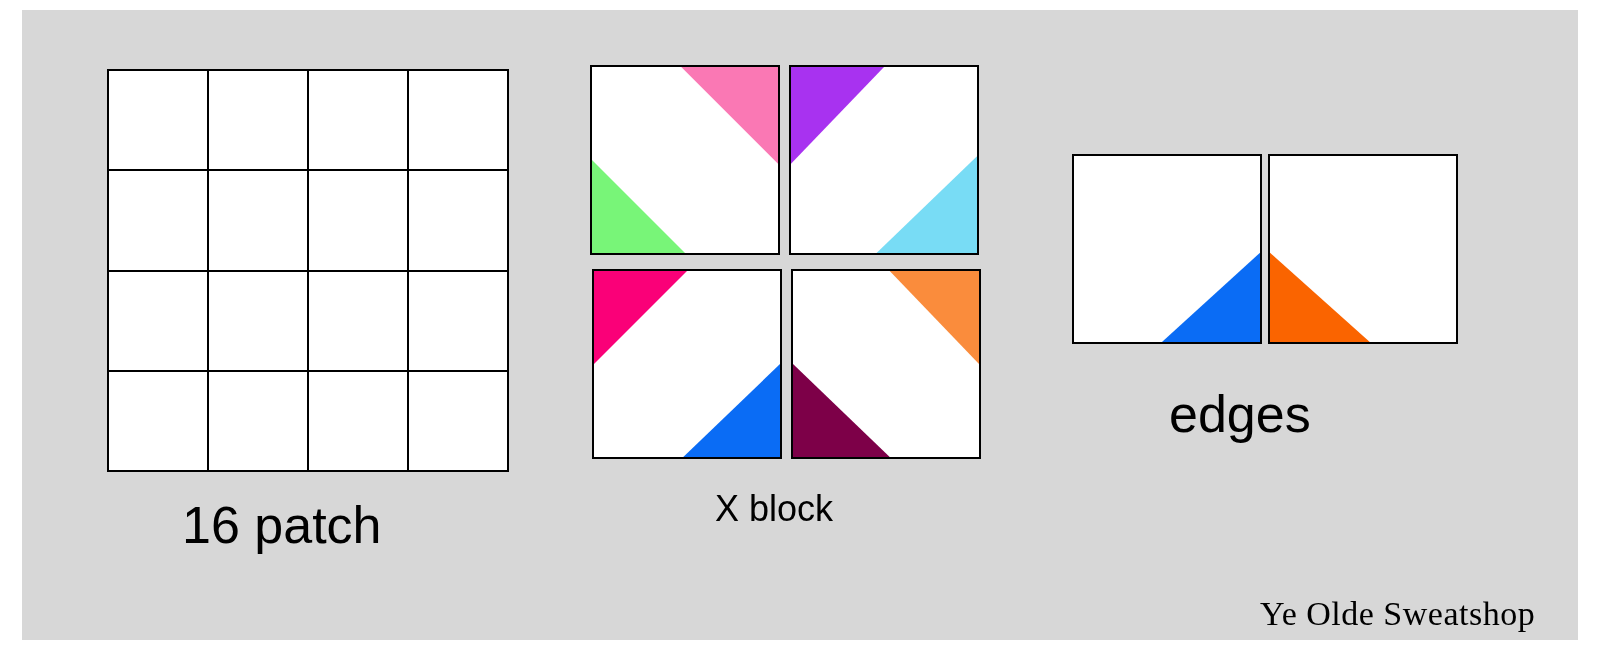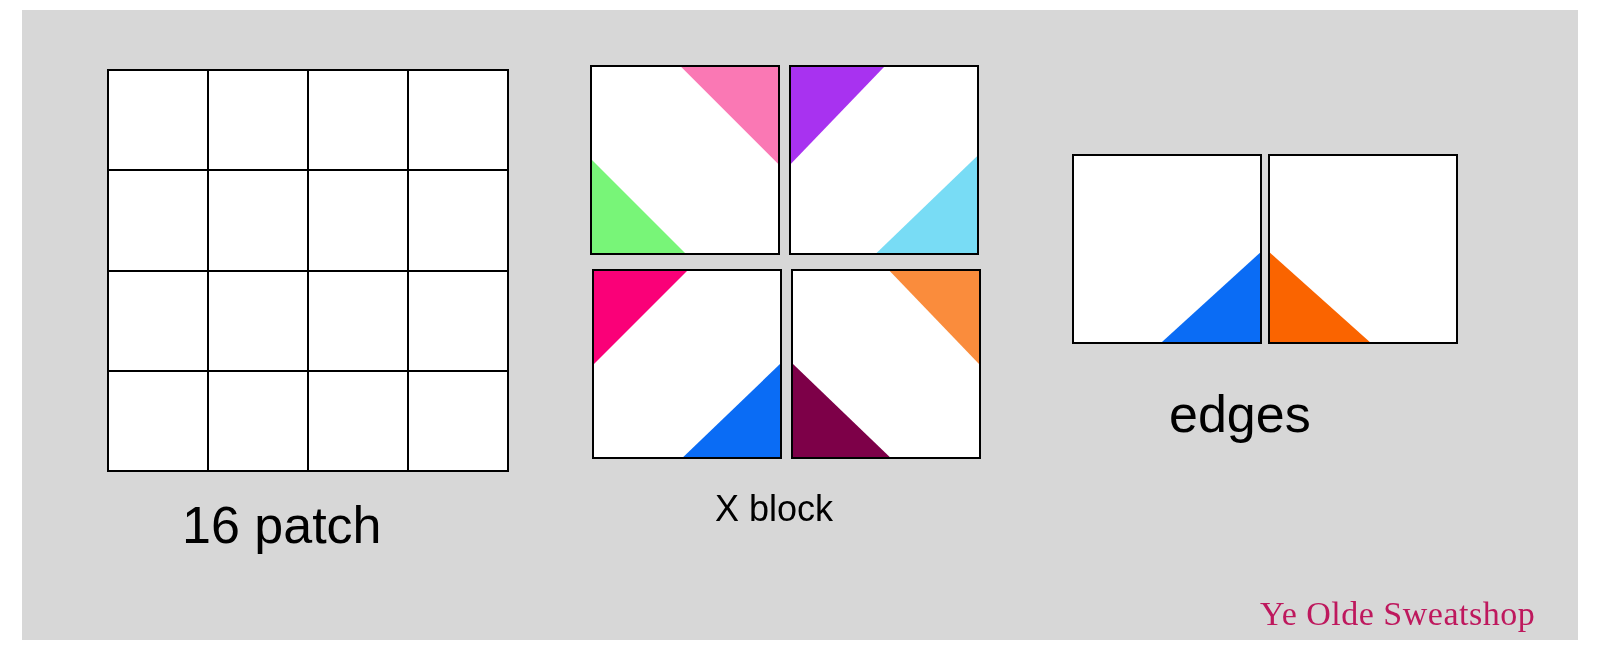--- a/index.html
+++ b/index.html
@@ -188,16 +188,16 @@
       <div class="edge-sq e-right">
         <svg class="tri-svg" viewBox="0 0 100 100" preserveAspectRatio="none">
           <polygon points="0,52 0,103 57,103" fill="#fa6400"></polygon>
         </svg>
       </div>
 
     </div>
 
     <div class="caption" id="caption-edges">edges</div>
 
-    <div id="watermark" style="color: #be185d;">Ye Olde Sweatshop</div>
+    <div id="watermark" style="color: #000000;">Ye Olde Sweatshop</div>
 
   </div>
 </div>
 
 </body></html>

